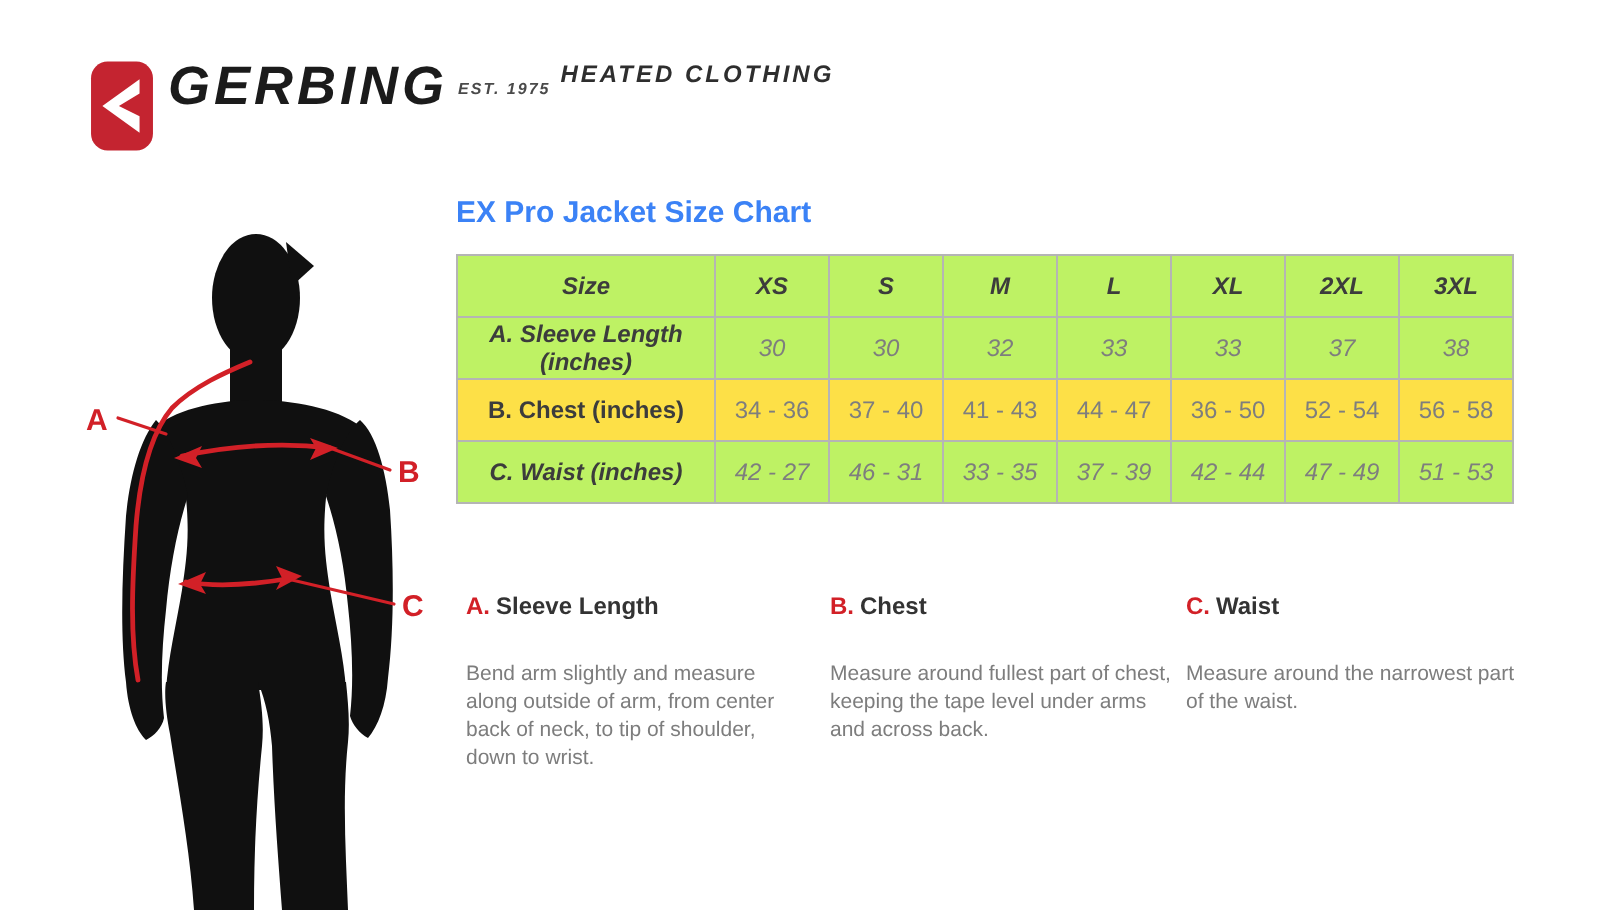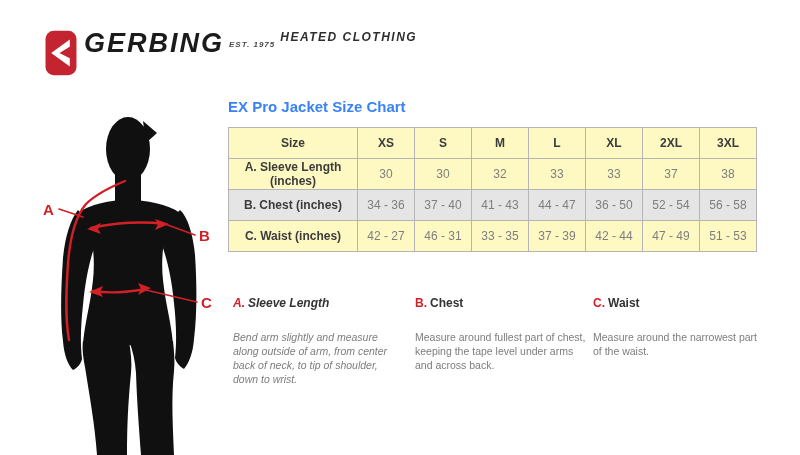--- a/index.html
+++ b/index.html
@@ -30,28 +30,28 @@
 
   
   #chart-title{position:absolute;left:228px;top:98px;font-size:15px;font-weight:bold;
                color:#3b82f6;}
   #size-table{position:absolute;left:228px;top:127px;border-collapse:collapse;
               table-layout:fixed;}
   #size-table th,#size-table td{border:1px solid #b5b5b5;height:30px;text-align:center;
               vertical-align:middle;font-size:12px;padding:0 2px;}
   #size-table th{font-weight:bold;color:#3c3c3c;}
   #size-table td{font-weight:normal;color:#7e7e7e;}
-  tr.r-gray{background:#fef9c3;}
-  tr.r-white{background:#e5e5e5;padding-left:39px;}
+  tr.r-gray{background:#bef264;font-style:italic;}
+  tr.r-white{background:#fde047;padding-left:39px;}
 
   
   #fitment-title{position:absolute;left:228px;top:265px;font-size:15px;font-weight:bold;
                  color:#333333;}
   .fit-col{position:absolute;top:296px;width:172px;}
-  #fit-a{left:233px;font-style:italic;} #fit-b{left:415px;} #fit-c{left:593px;}
+  #fit-a{left:233px;} #fit-b{left:415px;} #fit-c{left:593px;}
   .fit-head{font-size:12px;font-weight:bold;color:#333333;line-height:14px;}
   .fit-key{color:#d22027;margin-right:3px;}
   .fit-text{font-size:10.5px;color:#7d7d7d;line-height:14px;margin-top:20px;}
 </style>
 </head>
 <body>
 
 <div id="page">
 
   <div id="logo">

